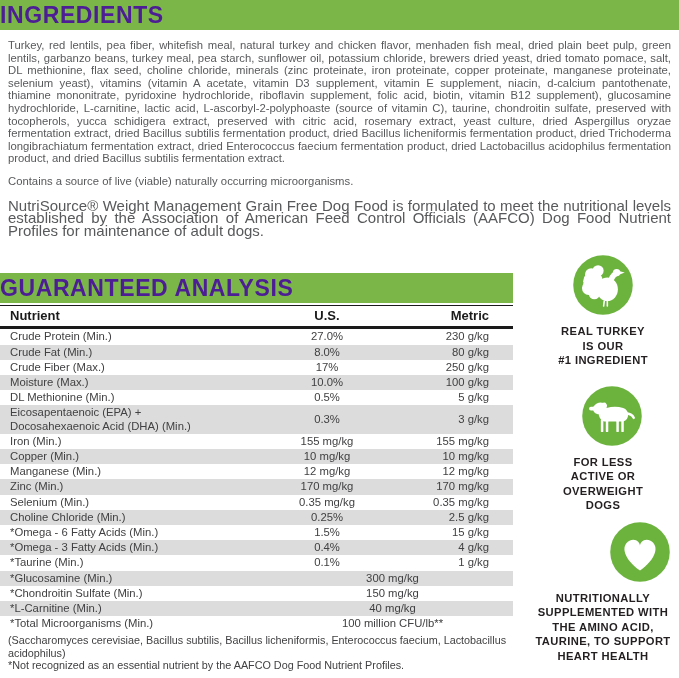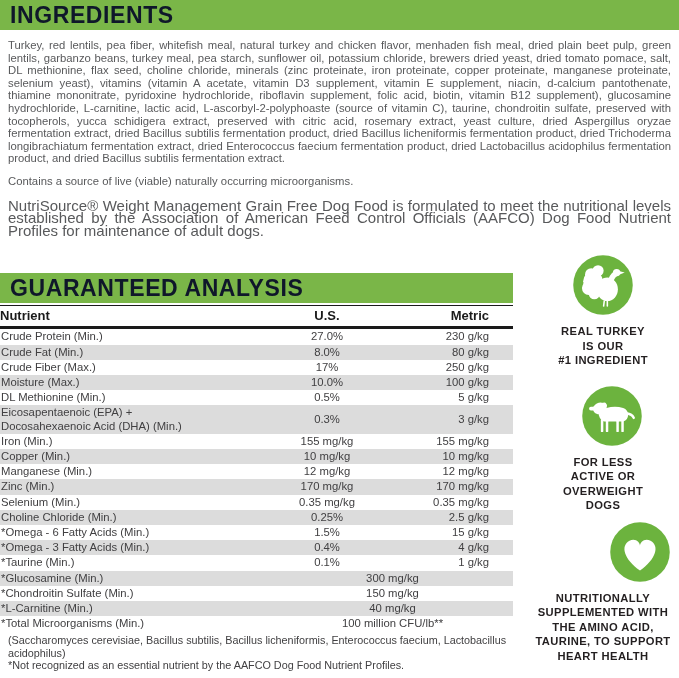--- a/index.html
+++ b/index.html
@@ -1,23 +1,23 @@
 <!DOCTYPE html>
 <html style="--green: #7ab648; --row-shade: #dcdcdc;"><head>
 <meta charset="utf-8">
 <style>
   html,body { margin:0; padding:0; background:#ffffff; }
   .page {
     position:relative; width:679px; height:678px; overflow:hidden;
     background:#fff; font-family:"Liberation Sans", sans-serif; color:#58595b;
   }
   .bar {
-    background:var(--green,#7ab648); color:#0f172a; font-weight:bold;
+    background:var(--green,#7ab648); color:#4c1d95; font-weight:bold;
     font-size:23px; letter-spacing:0.6px; height:30px; line-height:31px;
-    padding-left:10px; box-sizing:border-box;
+    box-sizing:border-box;
   }
   
   .ing-text { margin:9px 8px 0 8px; font-size:11.3px; line-height:12.6px; text-align:justify; color:#58595b; }
   .note { margin:10px 8px 12px 8px; font-size:11.3px; line-height:12.6px; color:#58595b; }
   .aafco { margin:7px 8px 5px 8px; font-size:15px; line-height:12.6px; text-align:justify; color:#58595b; }
   
   .ga { margin-top:36px; }
   .ga-left { width:513px; }
   .ga-left .bar { width:513px; }
   table.nutrients {
@@ -25,21 +25,21 @@
     margin-top:2px; font-size:11.3px; color:#414042;
   }
   table.nutrients col.w1 { width:272px; }
   table.nutrients col.w2 { width:110px; }
   table.nutrients col.w3 { width:131px; }
   table.nutrients thead th {
     font-size:13px; font-weight:bold; color:#1a1a1a;
     border-top:1px solid #1a1a1a; border-bottom:3px solid #1a1a1a;
     padding:2px 0 3px 0;
   }
-  table.nutrients th.c1, table.nutrients td.c1 { text-align:left; white-space:pre-line; }
+  table.nutrients th.c1, table.nutrients td.c1 { text-align:left; padding-left:10px; white-space:pre-line; }
   table.nutrients th.c2, table.nutrients td.c2 { text-align:center; }
   table.nutrients th.c3, table.nutrients td.c3 { text-align:right; padding-right:24px; }
   table.nutrients td { padding-top:1px; padding-bottom:1px; line-height:13.2px; vertical-align:middle; }
   table.nutrients td.cm { text-align:center; }
   table.nutrients tr.shade { background:var(--row-shade,#dcdcdc); }
   .fn { margin:3px 0 0 8px; font-size:10.8px; line-height:12.4px; color:#414042; }
   .fn + .fn { margin-top:0; }
   
   .rail { position:absolute; top:254px; left:527px; width:152px; display:flex; flex-direction:column; align-items:center; }
   .badge { display:flex; flex-direction:column; align-items:center; }

